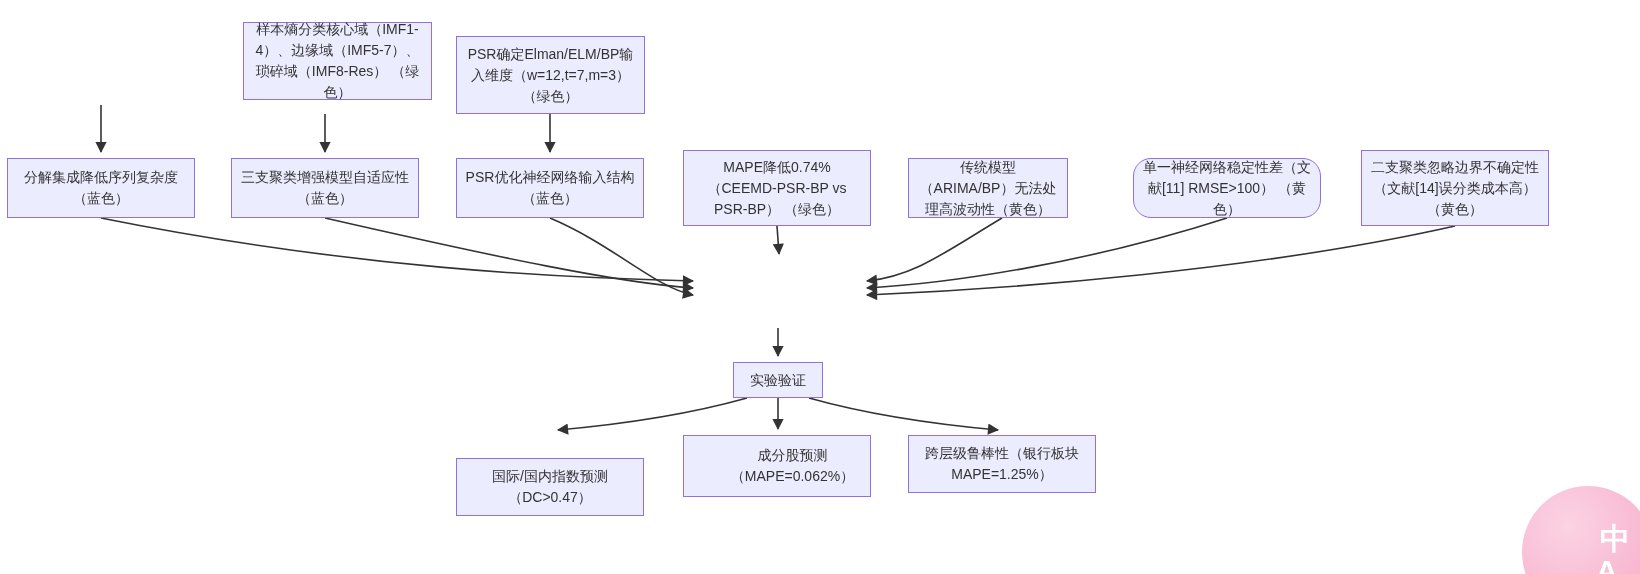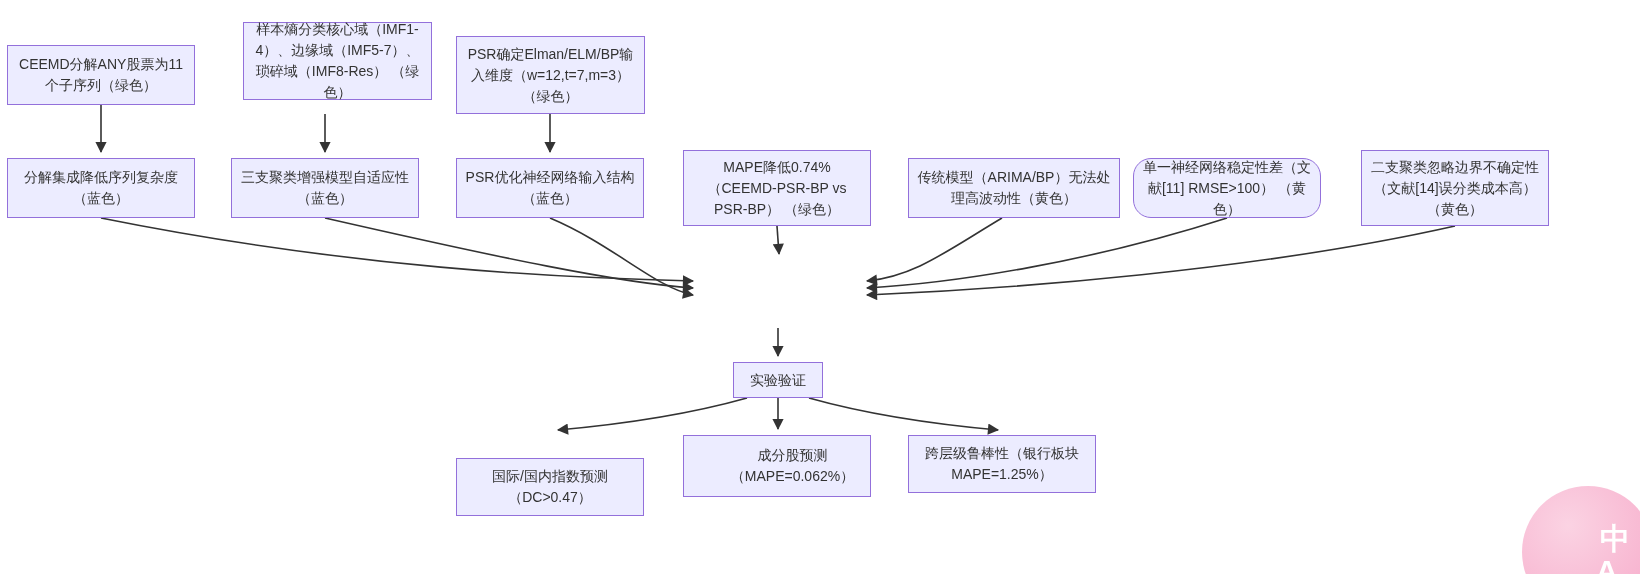--- a/index.html
+++ b/index.html
@@ -13,21 +13,21 @@
   .node .nl{display:block;}
   
   .nA{left:7px;top:45px;width:188px;height:60px;}
   .nB{left:231px;top:22px;width:189px;height:78px;margin-left:12px;}
   .nC{left:456px;top:36px;width:189px;height:78px;}
   
   .nD{left:7px;top:158px;width:188px;height:60px;}
   .nE{left:231px;top:158px;width:188px;height:60px;}
   .nF{left:456px;top:158px;width:188px;height:60px;}
   .nG{left:683px;top:150px;width:188px;height:76px;}
-  .nH{left:908px;top:158px;width:212px;height:60px;}
+  .nH{left:908px;top:158px;width:160px;height:60px;}
   .nI{left:1133px;top:158px;width:188px;height:60px;border-radius:18px;}
   .nJ{left:1361px;top:150px;width:188px;height:76px;}
   
   .nK{left:700px;top:260px;width:160px;height:68px;padding:0;}
   .nK .k-inner{border-left:1px solid #9370DB;border-right:1px solid #9370DB;
         align-self:stretch;flex:1;margin:0 6px;display:flex;align-items:center;
         justify-content:center;padding:2px 4px;}
   
   .nL{left:733px;top:362px;width:90px;height:36px;}
   
@@ -63,23 +63,20 @@
     <path class="edge" d="M777,226 L779,254" marker-end="url(#arrow)"></path>
     <path class="edge" d="M1002,218 C945,252 915,276 867,281" marker-end="url(#arrow)"></path>
     <path class="edge" d="M1227,218 C1090,262 955,283 867,288" marker-end="url(#arrow)"></path>
     <path class="edge" d="M1455,226 C1260,270 1010,289 867,295" marker-end="url(#arrow)"></path>
     <path class="edge" d="M778,328 L778,356" marker-end="url(#arrow)"></path>
     <path class="edge" d="M747,398 C690,414 625,424 558,430" marker-end="url(#arrow)"></path>
     <path class="edge" d="M778,398 L778,429" marker-end="url(#arrow)"></path>
     <path class="edge" d="M809,398 C866,414 931,424 998,430" marker-end="url(#arrow)"></path>
   </svg>
 
-  <div class="node nA">
-    <span class="nl">CEEMD分解ANY股票为11个子序列（绿色）</span>
-  </div>
   <div class="node nB">
     <span class="nl">样本熵分类核心域（IMF1-4）、边缘域（IMF5-7）、琐碎域（IMF8-Res） （绿色）</span>
   </div>
   <div class="node nC">
     <span class="nl">PSR确定Elman/ELM/BP输入维度（w=12,t=7,m=3） （绿色）</span>
   </div>
 
   <div class="node nE">
     <span class="nl">三支聚类增强模型自适应性（蓝色）</span>
   </div>

